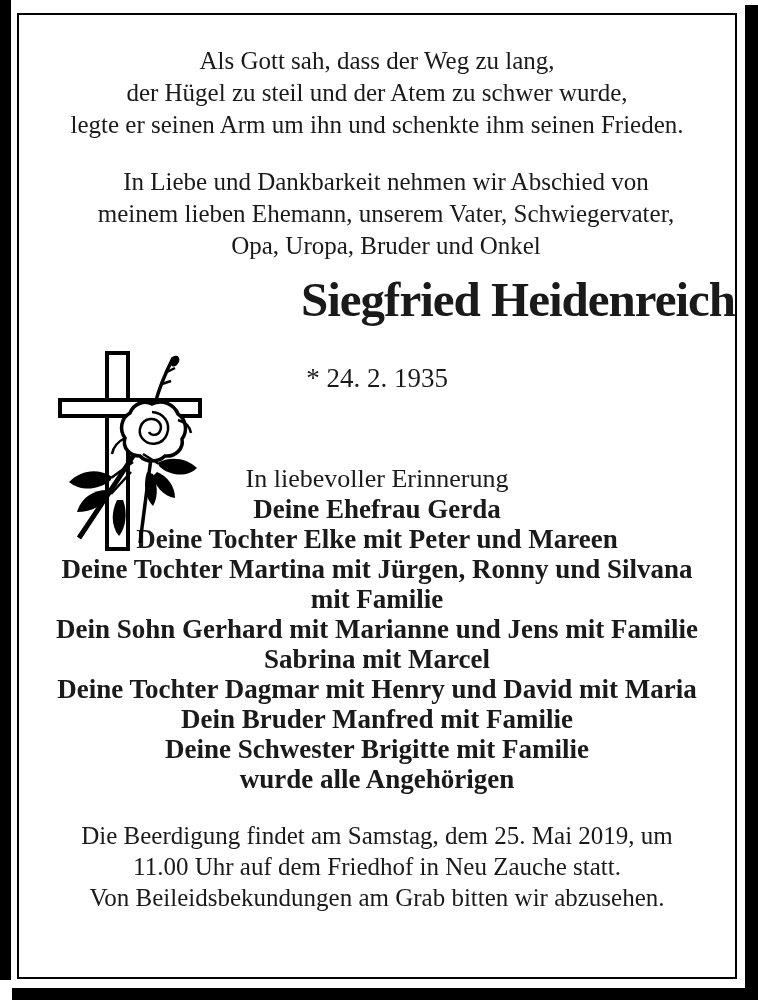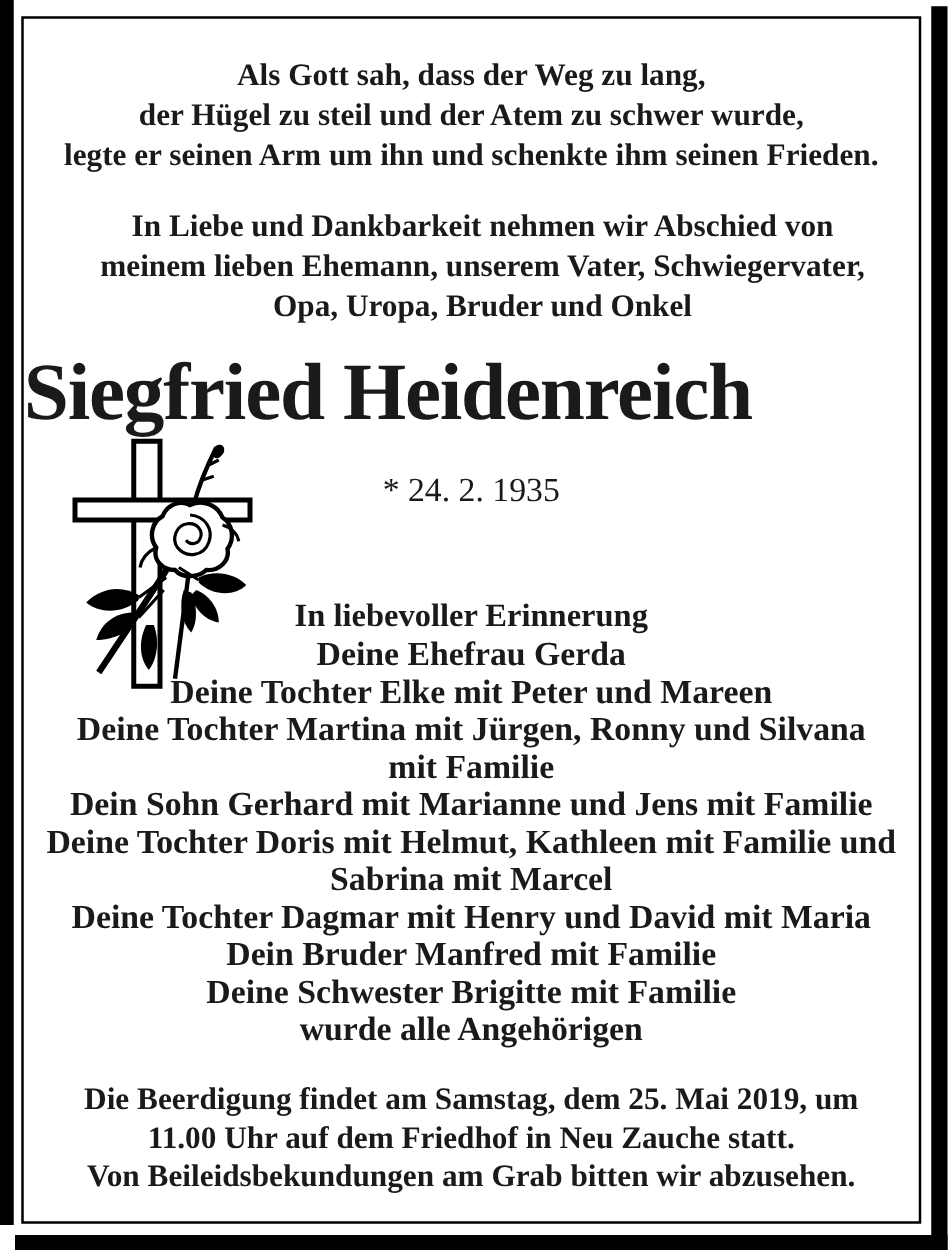--- a/index.html
+++ b/index.html
@@ -17,40 +17,40 @@
   .rule-bottom { left: 12px;  top: 988px; width: 746px; height: 12px; }
 
   .frame {
     position: absolute;
     left: 17px; top: 13px;
     width: 720px; height: 966px;
     border: 2px solid #000;
     background: #fff;
   }
 
-  .center-text { text-align: center; font-weight: bold; }
+  .center-text { text-align: center; }
 
   .verse {
     margin-top: 30px;
     font-size: 25px;
     line-height: 32px;
   }
   .intro {
     margin-top: 25px;
     font-size: 25px;
     line-height: 32px;
     padding-left: 18px;
   }
   .deceased-name {
-    margin-top: 16px;
-    font-size: 65px;
+    margin-top: 2px;
+    font-size: 49px;
     line-height: 72px;
     font-weight: bold;
     letter-spacing: -1px;
-    text-align: left;
+    text-align: right;
     white-space: nowrap;
   }
   .dates {
     margin-top: 26px;
     display: flex;
     justify-content: center;
     gap: 56px;
     font-size: 27px;
     line-height: 32px;
   }
@@ -130,21 +130,20 @@
   </svg>
 
   <div class="remembrance center-text">In liebevoller Erinnerung</div>
 
   <div class="mourners center-text">
     <div>Deine Ehefrau Gerda</div>
     <div>Deine Tochter Elke mit Peter und Mareen</div>
     <div>Deine Tochter Martina mit Jürgen, Ronny und Silvana</div>
     <div>mit Familie</div>
     <div>Dein Sohn Gerhard mit Marianne und Jens mit Familie</div>
-    <div>Deine Tochter Doris mit Helmut, Kathleen mit Familie und</div>
     <div>Sabrina mit Marcel</div>
     <div>Deine Tochter Dagmar mit Henry und David mit Maria</div>
     <div>Dein Bruder Manfred mit Familie</div>
     <div>Deine Schwester Brigitte mit Familie</div>
     <div>wurde alle Angehörigen</div>
   </div>
 
   <div class="funeral center-text">
     <div>Die Beerdigung findet am Samstag, dem 25. Mai 2019, um</div>
     <div>11.00 Uhr auf dem Friedhof in Neu Zauche statt.</div>

